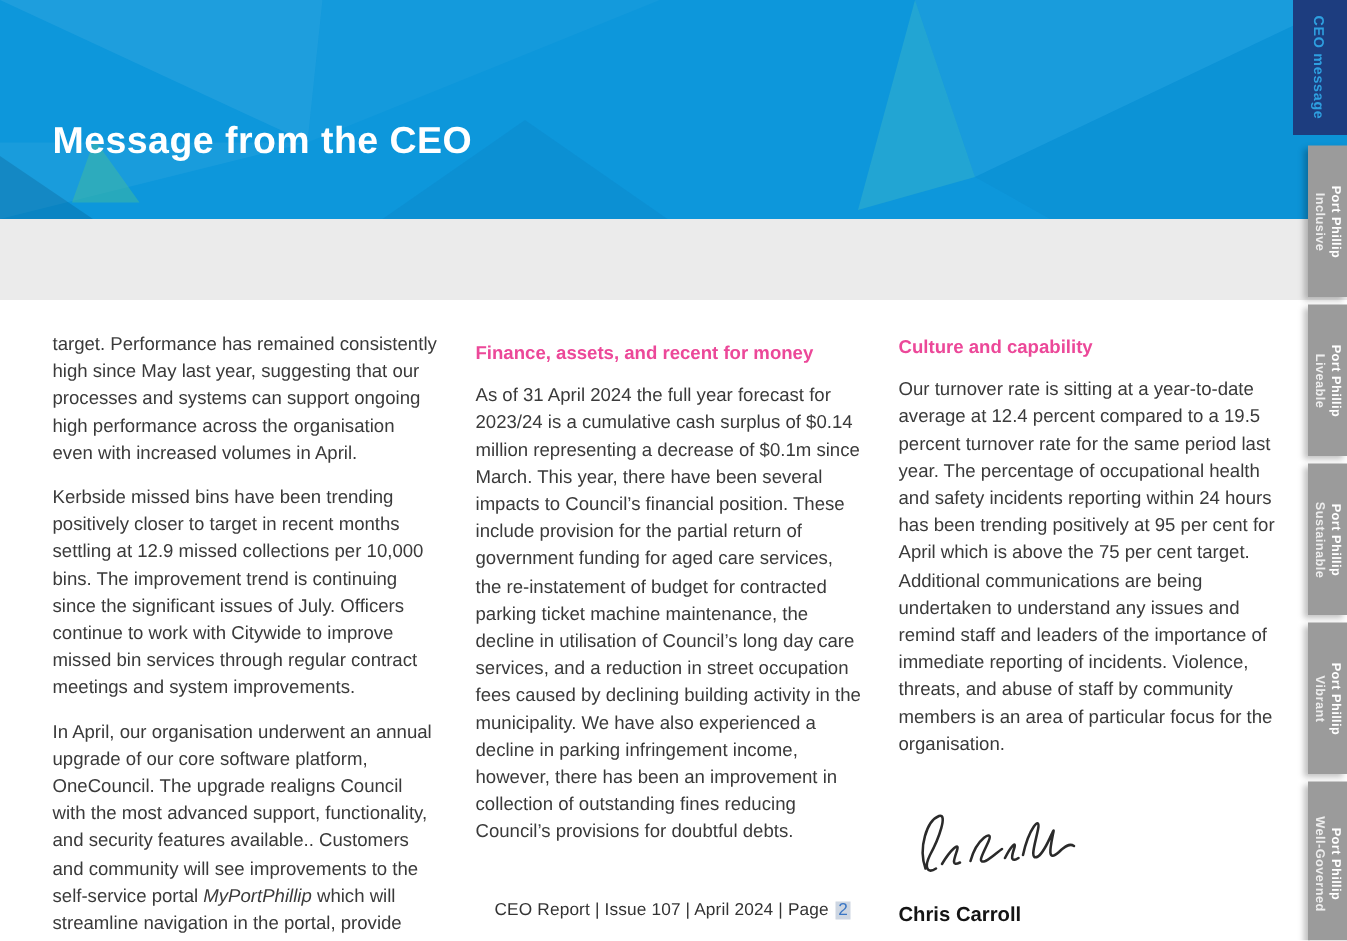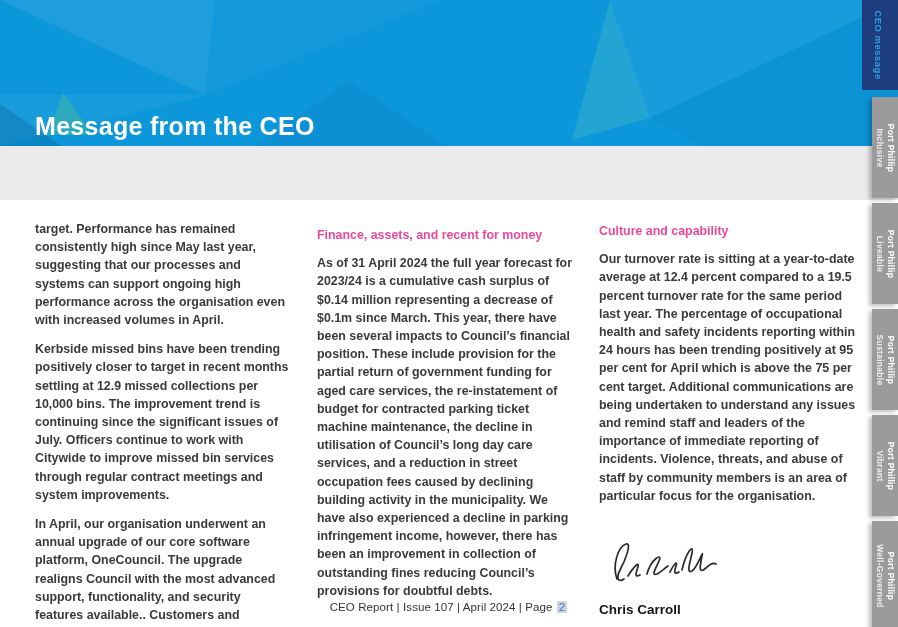--- a/index.html
+++ b/index.html
@@ -11,21 +11,21 @@
   }
 
   
   .banner {
     position:absolute; left:0; top:0; width:898px; height:146px;
     background:#0d97db; overflow:hidden;
   }
   .facet { position:absolute; left:0; top:0; width:100%; height:100%; }
   .facet svg { display:block; }
   .banner-title {
-    position:absolute; left:35px; top:112px;
+    position:absolute; left:35px; top:80px;
     color:#ffffff; font-size:25px; font-weight:700; letter-spacing:0.3px;
   }
 
   
   .gray-strip {
     position:absolute; left:0; top:146px; width:898px; height:54px;
     background:#ebebeb;
   }
 
   
@@ -62,21 +62,21 @@
   }
 
   
   .col {
     position:absolute; top:220px; width:257px;
     font-size:12.4px; line-height:18.2px; color:#3a3a3a;
   }
   .col-1 { left:35px; }
   .col-2 { left:317px; }
   .col-3 { left:599px; }
-  .col p { margin:0 0 11px 0;font-weight:bold; }
+  .col p { margin:0 0 11px 0; }
   .col-heading {
     font-weight:700; color:#ec4899; margin:2px 0 10px 0; font-size:12.4px;
   }
   .col-2 .col-heading { margin-top:6px; }
   .ital { font-style:italic; }
 
   
   .sig-block { margin-top:30px; }
   .sig-svg { display:block; margin-left:6px; }
   .sig-name { font-weight:700; font-size:13.5px; color:#141414; margin-top:8px; }

